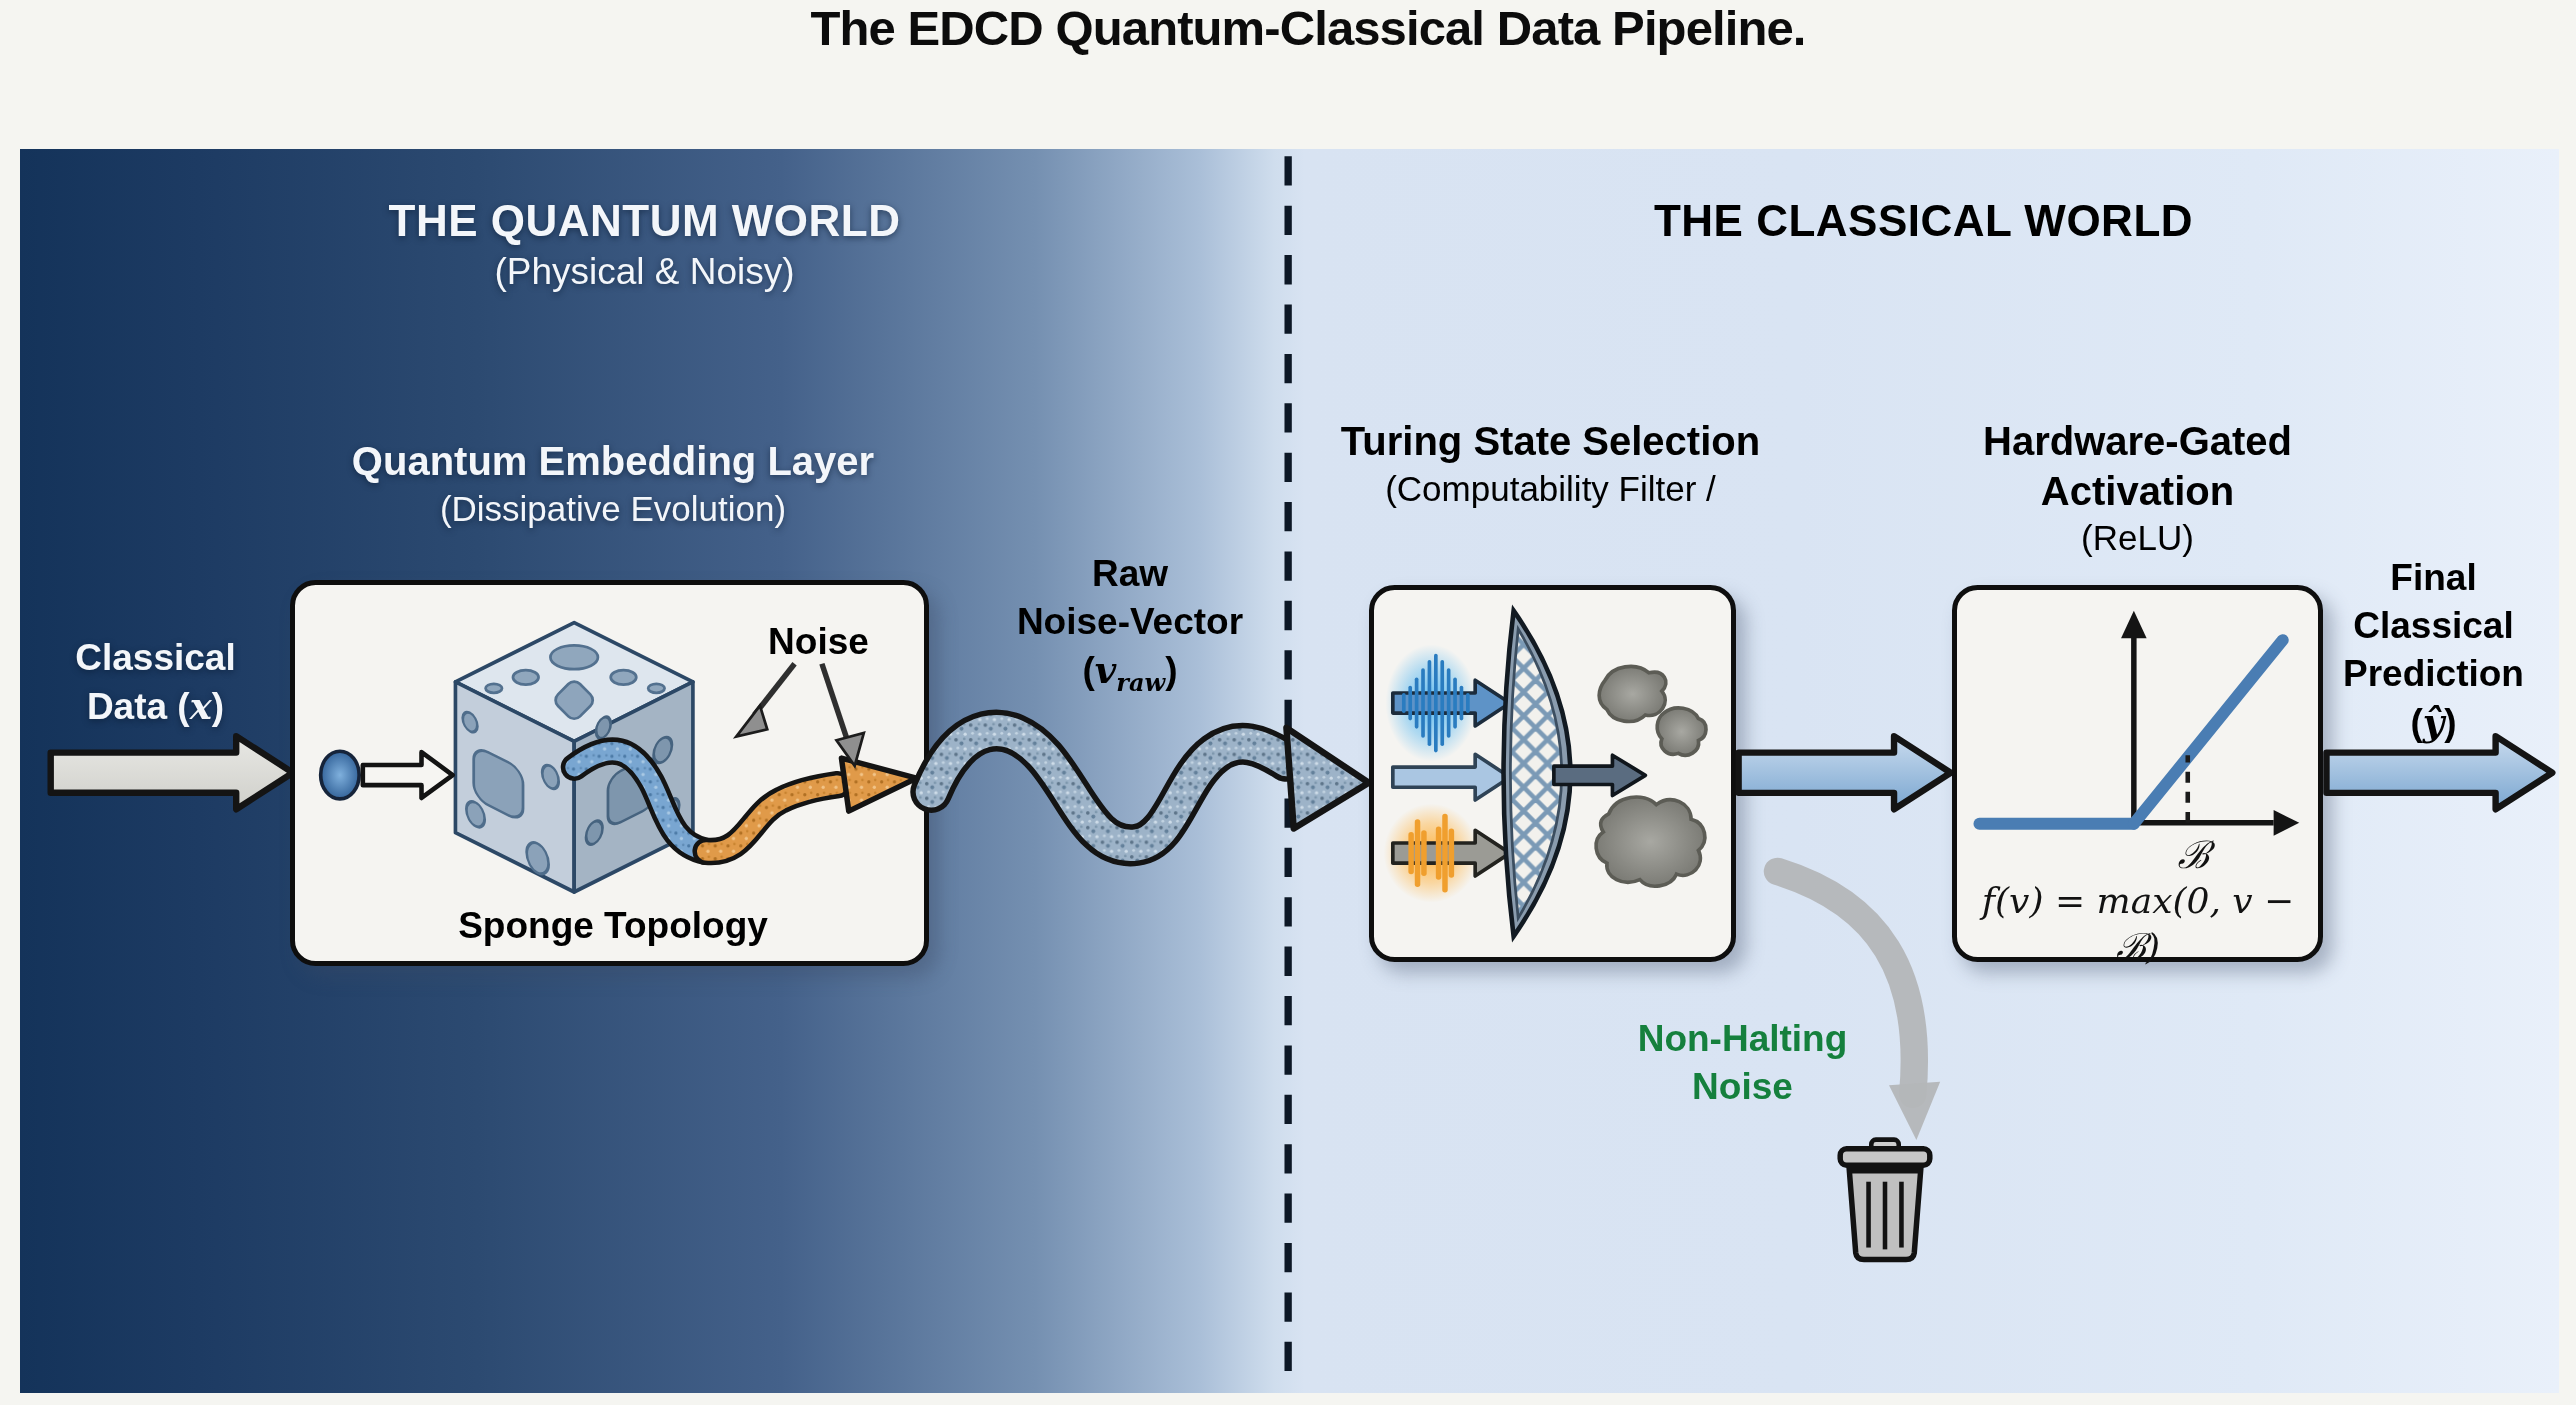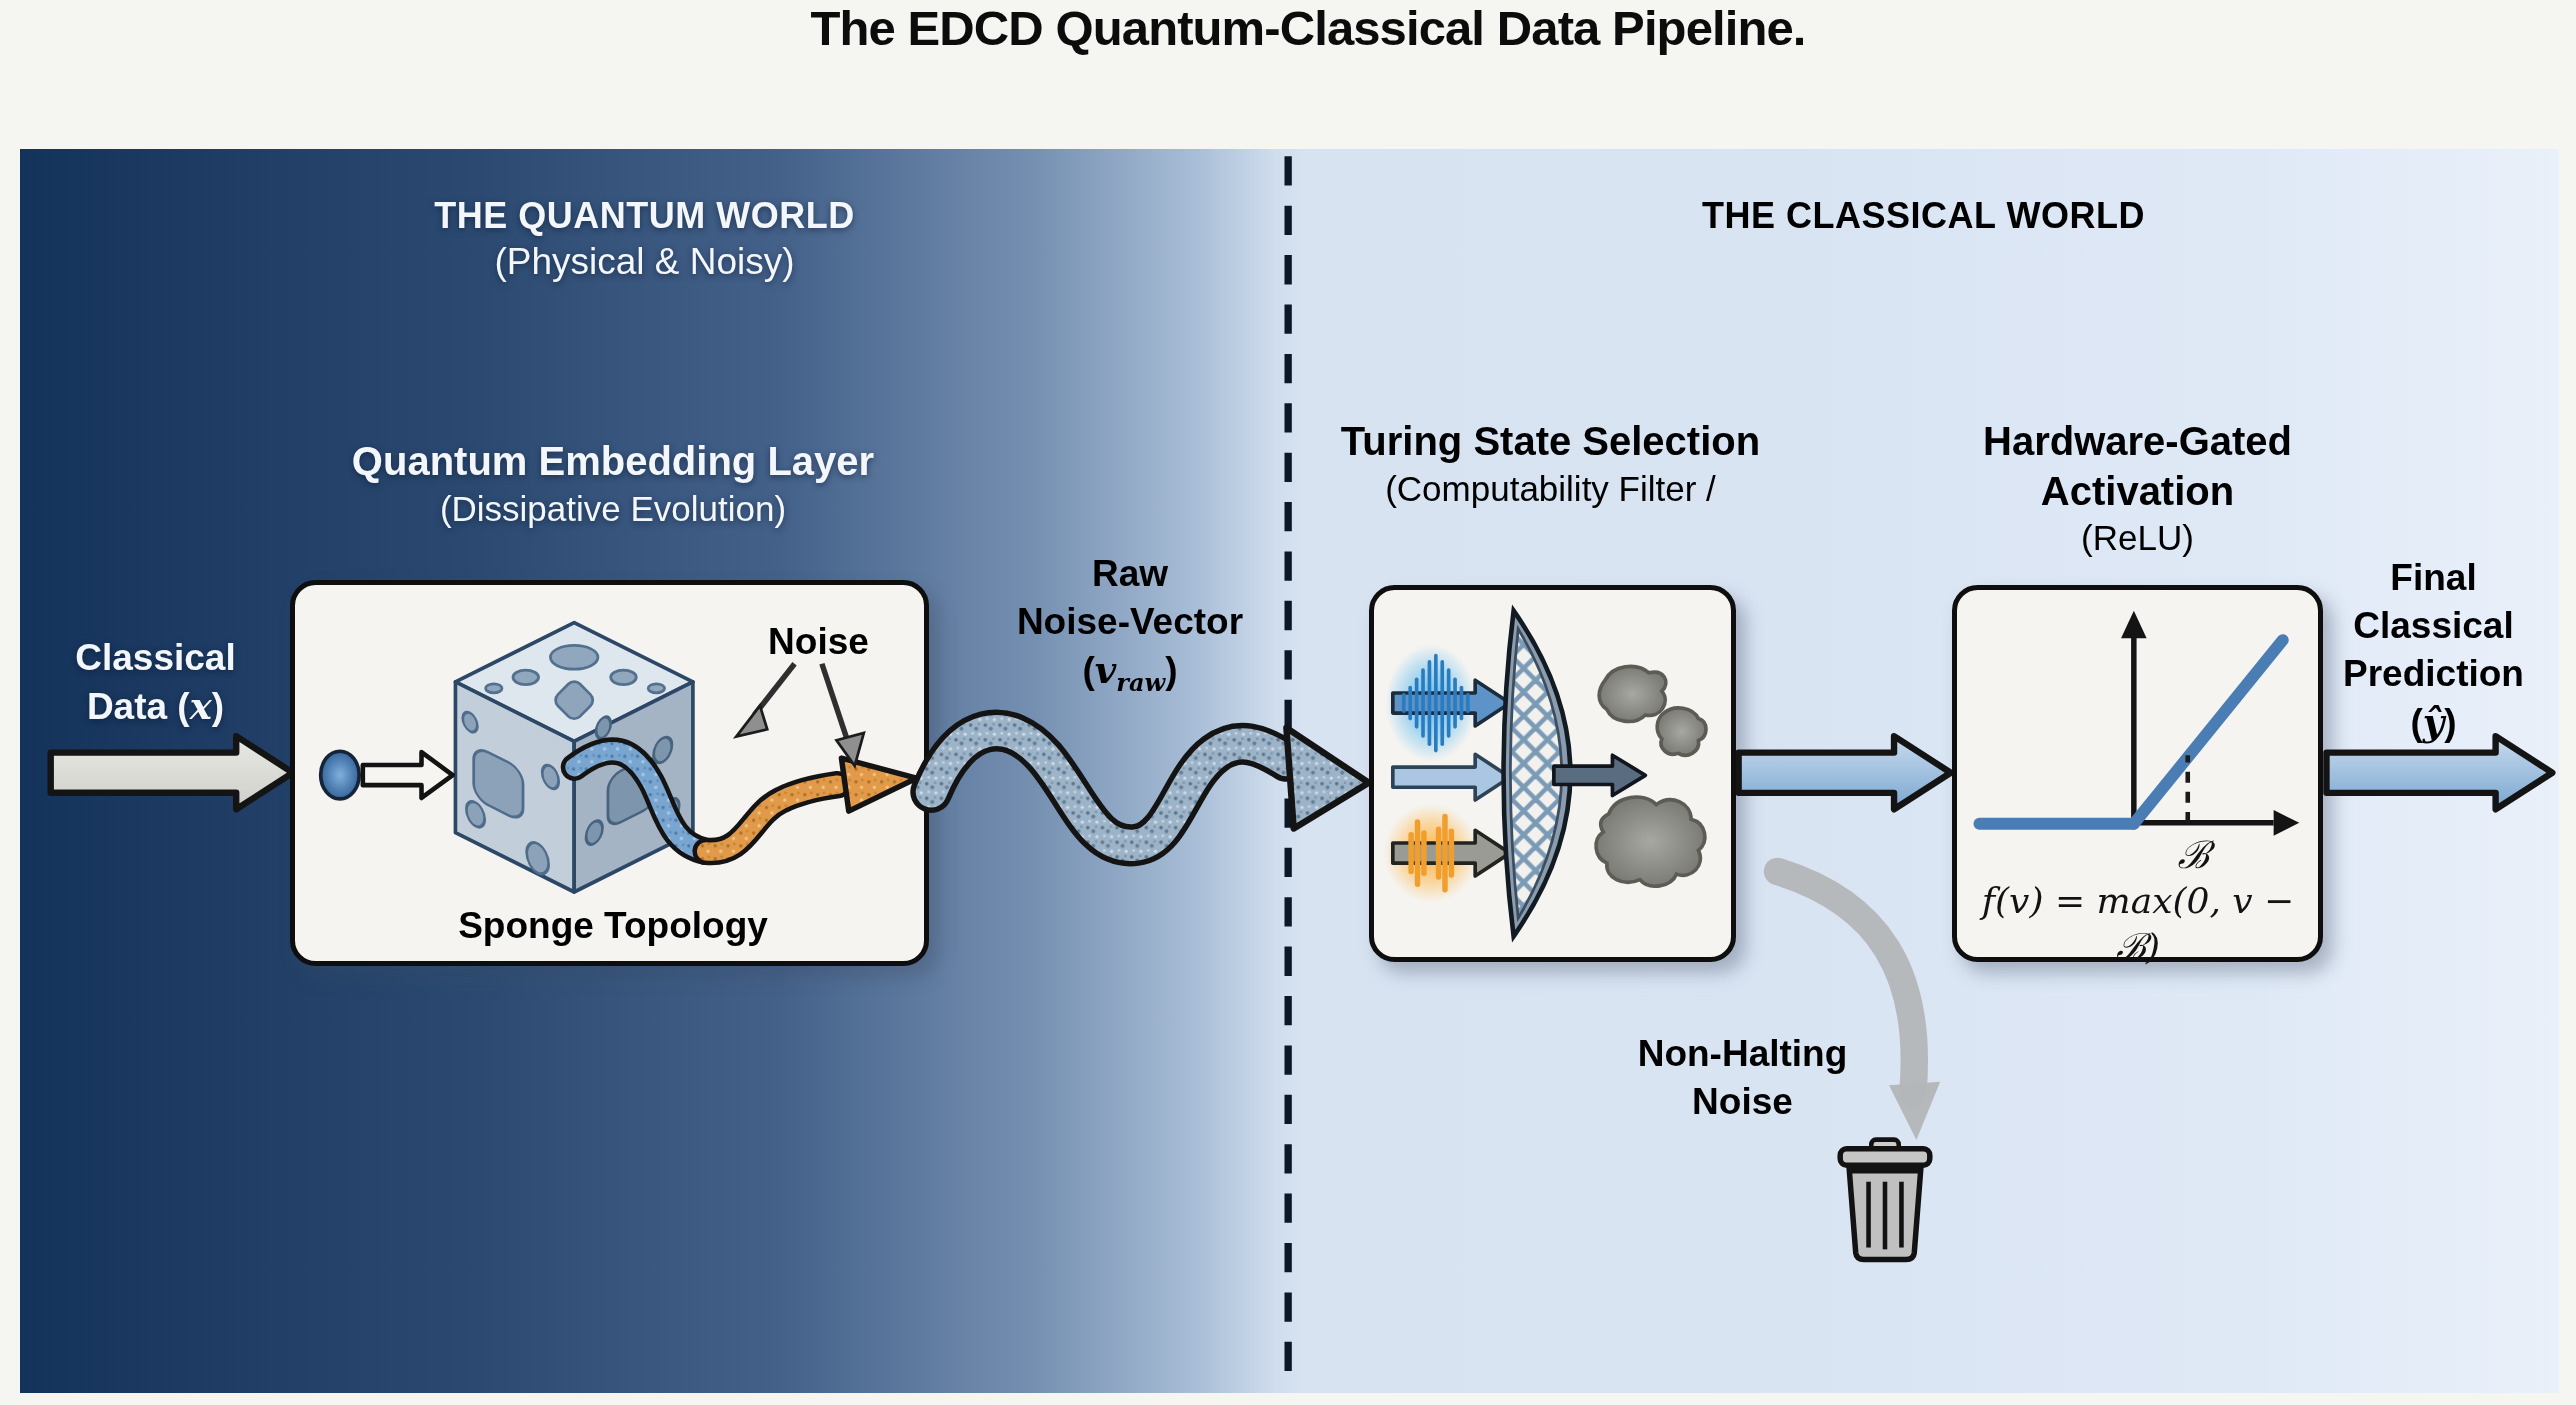--- a/index.html
+++ b/index.html
@@ -1,21 +1,21 @@
 <!DOCTYPE html>
 <html style="font-size:14.6px"><head>
 <meta charset="utf-8">
 <style>
   html,body{margin:0;padding:0;background:#f5f5f1;}
   #stage{position:relative;width:2576px;height:1405px;overflow:hidden;
          font-family:"Liberation Sans",sans-serif;background:#f5f5f1;}
   .abs{position:absolute;}
   .lbl{position:absolute;text-align:center;color:#000000;}
   .w{color:#f3f6fa;text-shadow:0 1.8px 6.4px rgba(8,24,46,.55);}
-  .world-h{font-size:36px;font-weight:700;letter-spacing:0.5px;line-height:1.22;}
+  .world-h{font-size:44px;font-weight:700;letter-spacing:0.5px;line-height:1.22;}
   .world-s{font-size:37px;font-weight:400;line-height:1.3;}
   .box-h{font-size:40px;font-weight:700;line-height:1.24;}
   .box-s{font-size:35px;font-weight:400;line-height:1.24;}
   .med{font-size:37px;font-weight:600;line-height:1.3;}
   .title{font-size:49px;font-weight:700;letter-spacing:-0.9px;color:#0c0c0c;padding-left:20px;}
   .mathvar{font-family:"DejaVu Serif",serif;font-style:italic;}
   .sub{vertical-align:sub;font-size:24px;}
   .whitebox{position:absolute;background:#f5f4f1;border:5.5px solid #0e0e0e;border-radius:25.6px;
             box-shadow:9.1px 11px 18.3px rgba(60,75,100,.35);box-sizing:border-box;}
   .formula{font-family:"DejaVu Serif",serif;font-style:italic;font-size:36px;color:#121212;}
@@ -259,21 +259,21 @@
     <div><span>(</span><span class="mathvar">ŷ</span><span>)</span></div>
   </div>
   <svg style="left:2320px;top:727px;" width="247" height="96" viewBox="0 0 270 105">
     <polygon points="7,28 192,28 192,10 254,50 192,90 192,72 7,72" fill="url(#gArrowBlue)" stroke="#141414" stroke-width="7" stroke-linejoin="round"></polygon>
   </svg>
 
   <svg style="left:1761px;top:855px;" width="192" height="297" viewBox="0 0 210 325">
     <path d="M18 18 C128 52 178 128 166 262" fill="none" stroke="#b4b6b8" stroke-width="30" stroke-linecap="round" opacity=".95"></path>
     <polygon points="140,252 196,248 170,312" fill="#b4b6b8" opacity=".95"></polygon>
   </svg>
-  <div class="lbl med" style="left:1587px;top:1015px;width:311px;color:#000000;margin-top:15px;">
+  <div class="lbl med" style="left:1587px;top:1015px;width:311px;color:#15803d;">
     <div>Non-Halting</div>
     <div>Noise</div>
   </div>
   <svg style="left:1831px;top:1136px;" width="108" height="128" viewBox="0 0 118 140">
     <rect x="44" y="4" width="30" height="12" rx="5" fill="#cdcdcd" stroke="#121212" stroke-width="5"></rect>
     <rect x="10" y="14" width="98" height="18" rx="7" fill="#c6c6c6" stroke="#121212" stroke-width="6"></rect>
     <path d="M20 38 H98 L91 128 Q90 135 82 135 H36 Q28 135 27 128 Z" fill="#c0c0c0" stroke="#121212" stroke-width="6"></path>
     <line x1="41" y1="50" x2="41" y2="122" stroke="#121212" stroke-width="5"></line>
     <line x1="59" y1="50" x2="59" y2="124" stroke="#121212" stroke-width="5"></line>
     <line x1="77" y1="50" x2="77" y2="122" stroke="#121212" stroke-width="5"></line>

